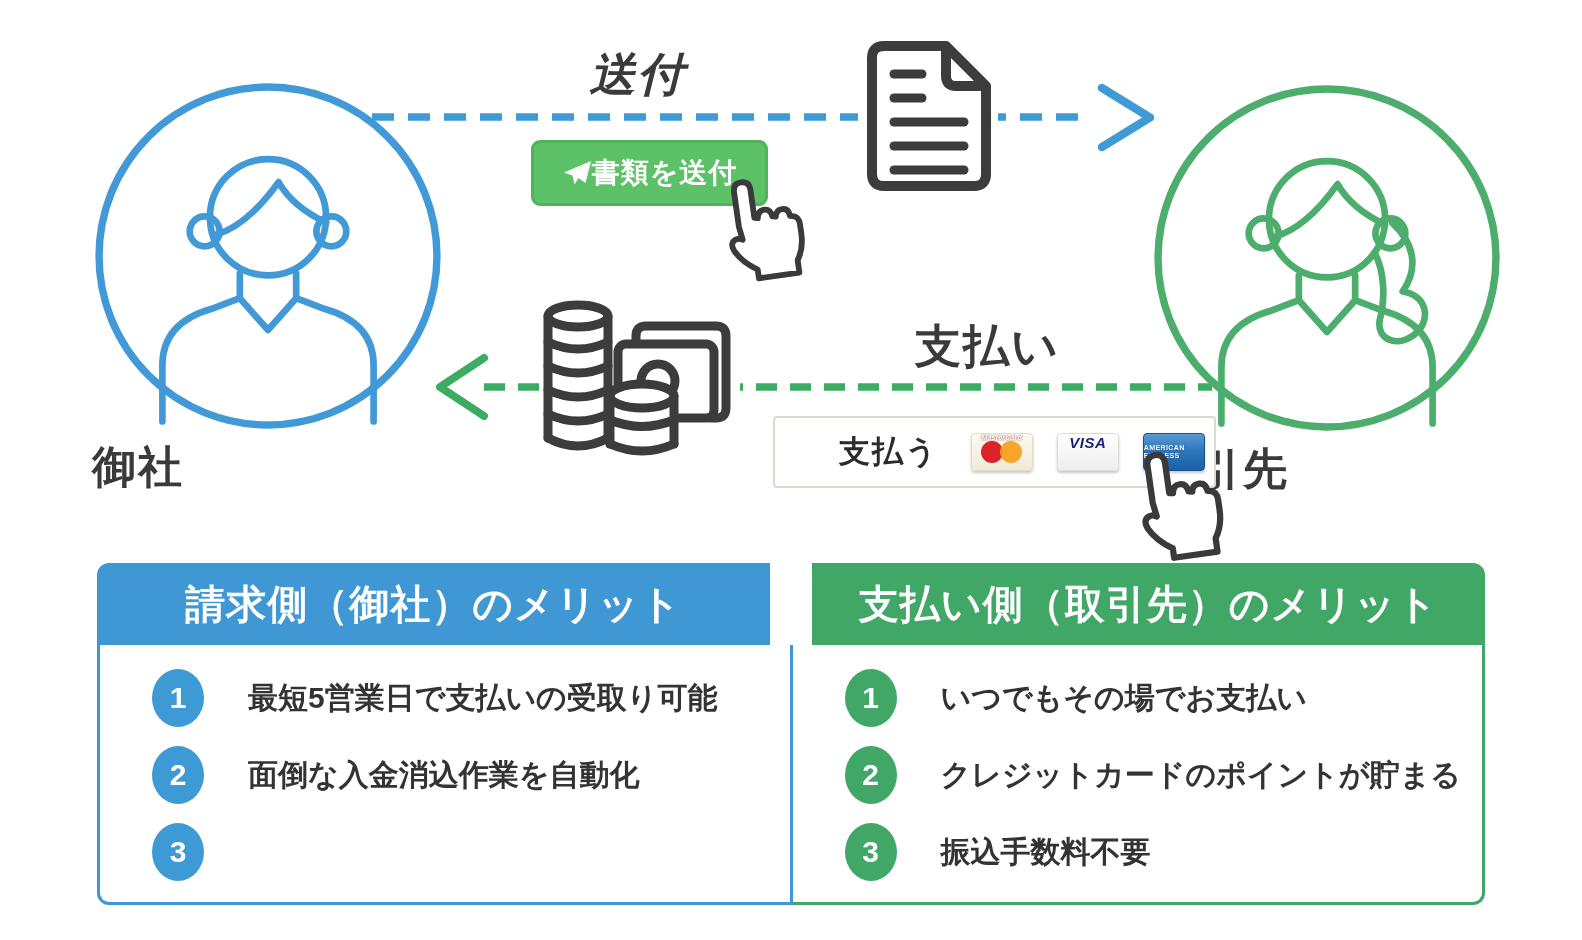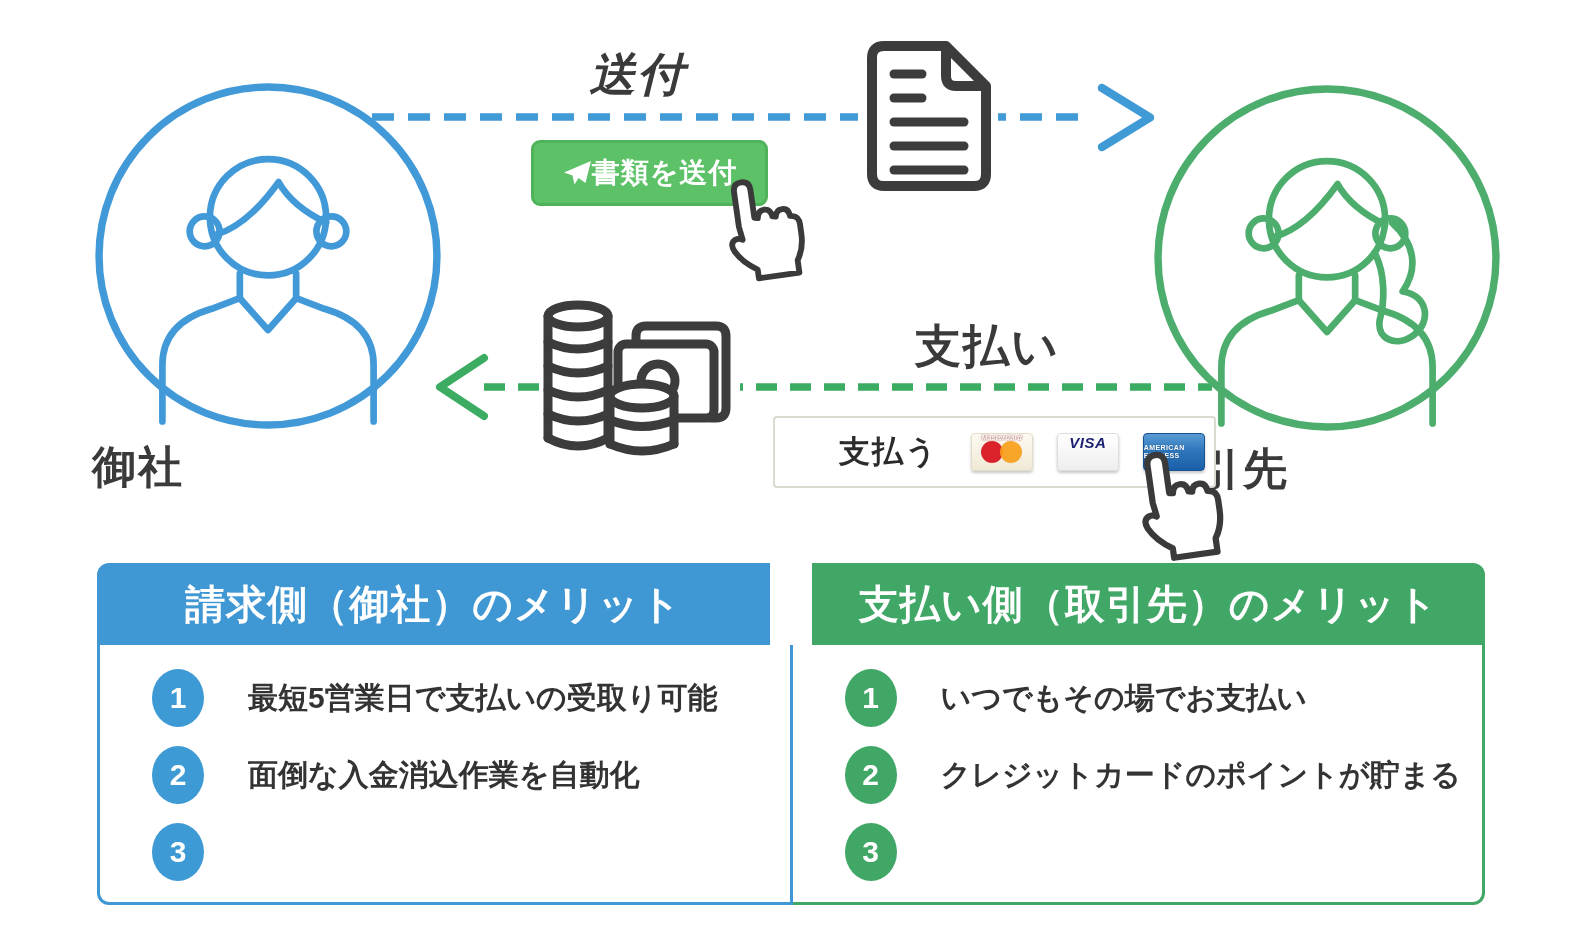--- a/index.html
+++ b/index.html
@@ -202,18 +202,19 @@
         <div class="bn-item">
           <div class="bn-num bn-num-green">1</div>
           <div class="bn-text">いつでもその場でお支払い</div>
         </div>
         <div class="bn-item">
           <div class="bn-num bn-num-green">2</div>
           <div class="bn-text">クレジットカードのポイントが貯まる</div>
         </div>
         <div class="bn-item">
           <div class="bn-num bn-num-green">3</div>
+          <div class="bn-text">振込手数料不要</div>
         </div>
       </div>
     </div>
   </div>
 
 </div>
 
 </body></html>

